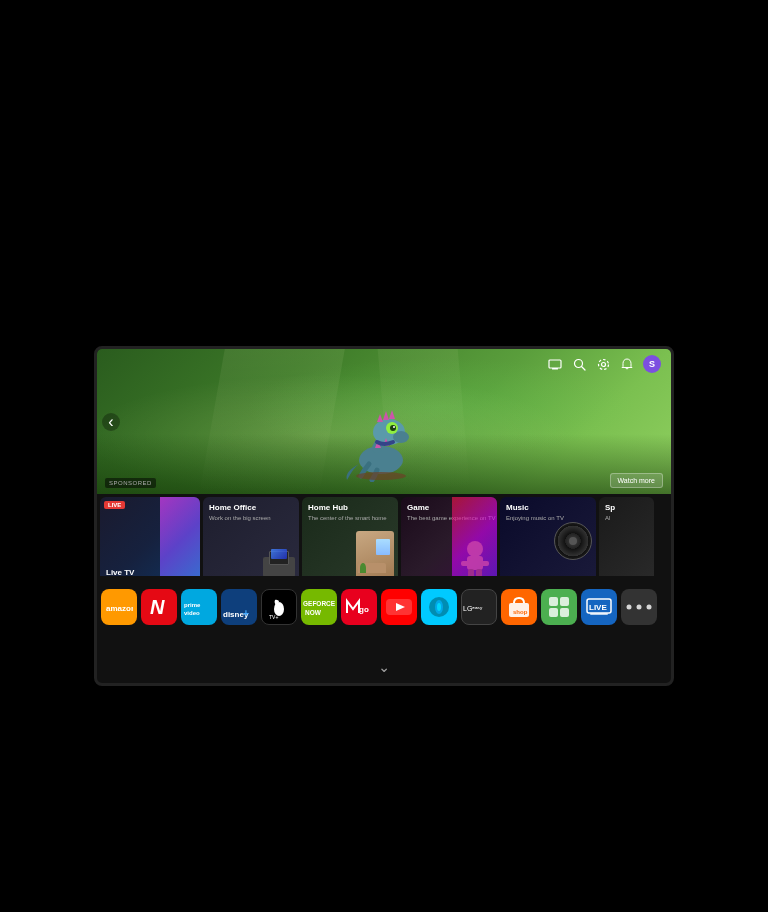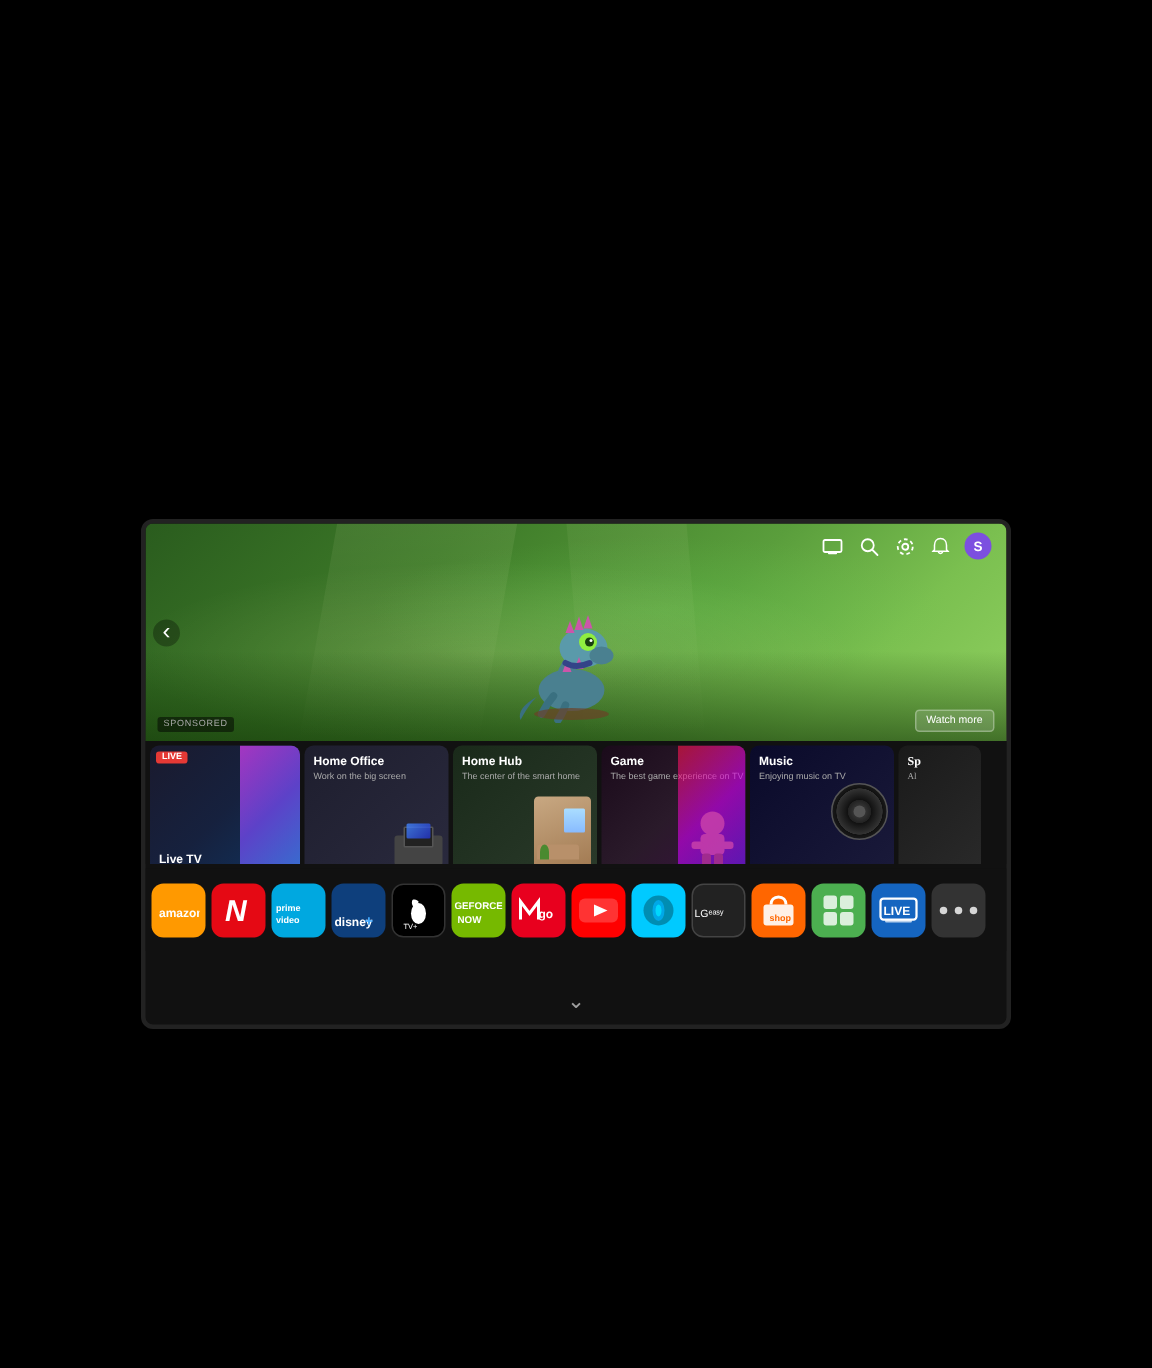--- a/index.html
+++ b/index.html
@@ -169,21 +169,20 @@
 
     .card-music {
       width: 96px;
       background: linear-gradient(135deg, #0a0a2a, #1a1a3a);
       padding-left: 16px;
     }
 
     .card-sport {
       width: 60px;
       background: linear-gradient(135deg, #1a1a1a, #2a2a2a);
-      font-family: Liberation Serif, serif;
     }
 
     .live-badge {
       position: absolute;
       top: 4px;
       left: 4px;
       background: #e53935;
       color: #fff;
       font-size: 6px;
       font-weight: bold;

